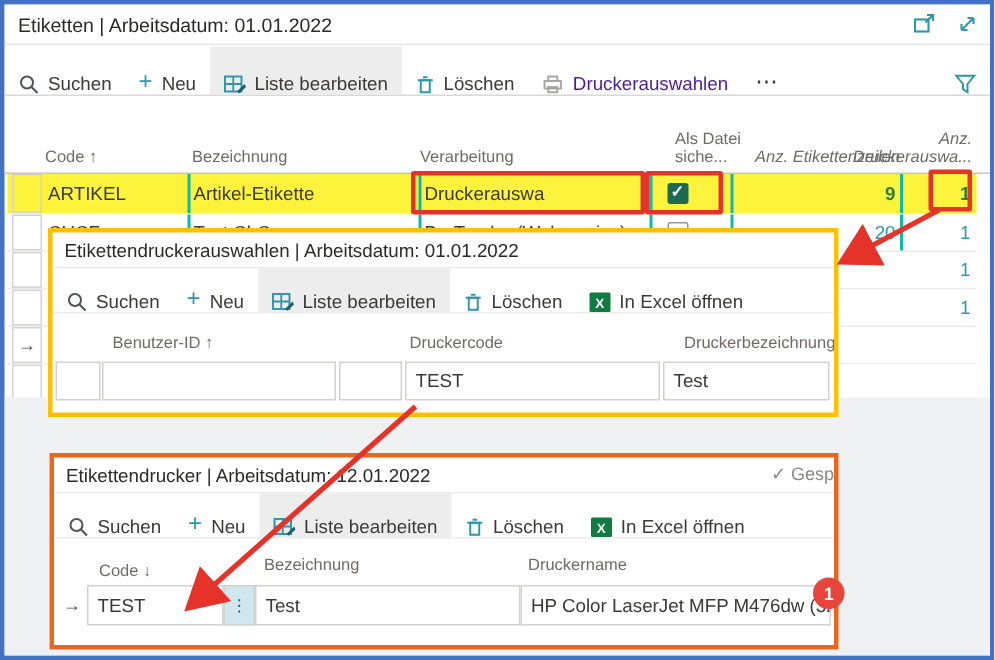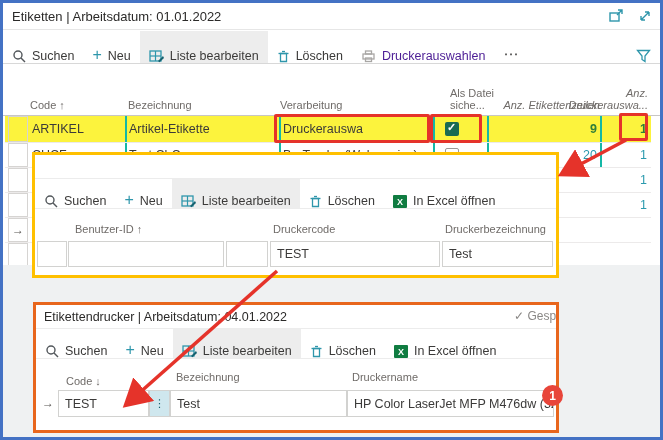--- a/index.html
+++ b/index.html
@@ -184,20 +184,21 @@
     </div>
 
     <div class="row" style="top:240px;height:25px;">
       <div class="gut"></div>
     </div>
 
     <div class="tbl-footer"></div>
   </div>
 
   <div class="win-pop win-o1">
+    <div class="pop-title">Etikettendruckerauswahlen | Arbeitsdatum: 01.01.2022</div>
     <div class="pop-toolbar">
       <div class="tb-item">
         <svg width="14" height="14" viewBox="0 0 14 14">
           <circle cx="6" cy="6" r="4" fill="none" stroke="#52575b" stroke-width="1.4"></circle>
           <line x1="9" y1="9" x2="13" y2="13" stroke="#52575b" stroke-width="1.4"></line>
         </svg>
         <span>Suchen</span>
       </div>
       <div class="tb-item">
         <span class="plus">+</span>
@@ -220,33 +221,33 @@
         </svg>
         <span>Löschen</span>
       </div>
       <div class="tb-item">
         <span class="excel-ic">X</span>
         <span>In Excel öffnen</span>
       </div>
     </div>
     <div class="pop-th" style="left:40px;top:68px;">Benutzer-ID ↑</div>
     <div class="pop-th" style="left:238px;top:68px;">Druckercode</div>
-    <div class="pop-th" style="left:410px;top:68px;">Druckerbezeichnung</div>
+    <div class="pop-th" style="left:421px;top:68px;">Druckerbezeichnung</div>
 
     <div>
       <div class="pcell" style="left:2px;top:86px;width:30px;height:26px;"></div>
       <div class="pcell" style="left:33px;top:86px;width:156px;height:26px;"></div>
       <div class="pcell" style="left:191px;top:86px;width:42px;height:26px;"></div>
       <div class="pcell" style="left:235px;top:86px;width:170px;height:26px;">TEST</div>
       <div class="pcell" style="left:407px;top:86px;width:111px;height:26px;">Test</div>
     </div>
   </div>
 
   <div class="win-pop win-o2">
-    <div class="pop-title">Etikettendrucker | Arbeitsdatum: 04.01.2022</div>
+    <div class="pop-title">Etikettendrucker | Arbeitsdatum: 12.01.2022</div>
     <div class="pop-saved">✓ Gespe</div>
     <div class="pop-toolbar">
       <div class="tb-item">
         <svg width="14" height="14" viewBox="0 0 14 14">
           <circle cx="6" cy="6" r="4" fill="none" stroke="#52575b" stroke-width="1.4"></circle>
           <line x1="9" y1="9" x2="13" y2="13" stroke="#52575b" stroke-width="1.4"></line>
         </svg>
         <span>Suchen</span>
       </div>
       <div class="tb-item">

